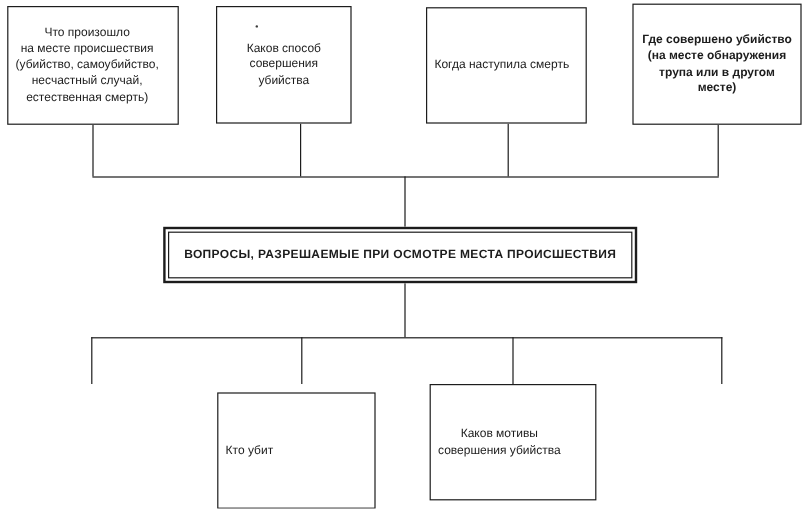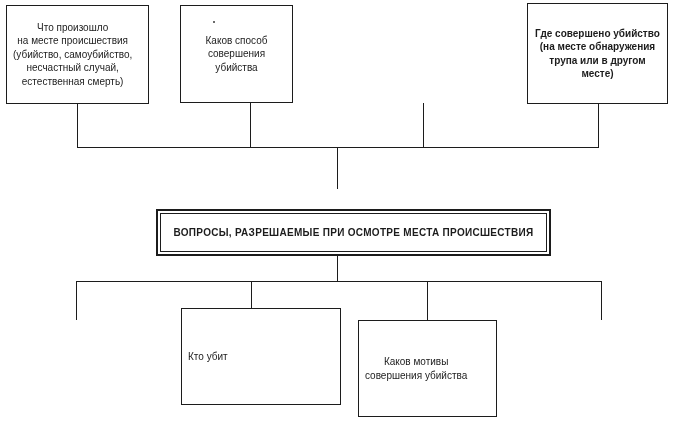--- a/index.html
+++ b/index.html
@@ -39,28 +39,27 @@
   }
   .box .lbl {
     white-space: pre-line;
     font-size: 10px;
     line-height: 13.5px;
     color: var(--text);
   }
   .center-box {
     position: absolute;
     box-sizing: border-box;
-    left: 156px;
+    left: 136px;
     top: 189px;
     width: 395px;
     height: 47px;
     border: 2px solid var(--line);
     background: var(--background);
     padding: 2px;
-    margin-top: 20px;
   }
   .center-inner {
     box-sizing: border-box;
     width: 100%;
     height: 100%;
     border: 1px solid var(--line);
     display: flex;
     align-items: center;
     justify-content: center;
     text-align: center;
@@ -79,21 +78,21 @@
     border-radius: 50%;
     background: #3a3a3a;
   }
   
   .t1 { left: 6px;   top: 5px; width: 143px; height: 99px; }
   .t2 { left: 180px; top: 5px; width: 113px; height: 98px; }
   .t3 { left: 355px; top: 6px; width: 134px; height: 97px; }
   .t4 { left: 527px; top: 3px; width: 141px; height: 101px; font-weight: bold; }
   
   .b1 { left: 13px;  top: 320px; width: 135px; height: 96px; }
-  .b2 { left: 181px; top: 308px; width: 160px; height: 97px; }
+  .b2 { left: 181px; top: 327px; width: 132px; height: 97px; }
   .b3 { left: 358px; top: 320px; width: 139px; height: 97px; }
   .b4 { left: 530px; top: 320px; width: 137px; height: 96px; }
 </style>
 </head>
 <body>
 
 <div class="stage">
 
   <div class="connector v" style="left:77px;  top:104px; height:43px;"></div>
   <div class="connector v" style="left:250px; top:103px; height:44px;"></div>
@@ -113,20 +112,23 @@
     <span class="lbl">Что произошло
 на месте происшествия
 (убийство, самоубийство,
 несчастный случай,
 естественная смерть)</span>
   </div>
   <div class="box t2">
     <span class="lbl">Каков способ
 совершения убийства</span>
   </div>
+  <div class="box t3">
+    <span class="lbl">Когда наступила смерть</span>
+  </div>
   <div class="box t4">
     <span class="lbl">Где совершено убийство
 (на месте обнаружения
 трупа или в другом месте)</span>
   </div>
 
   <div class="speck" style="left:213px; top:21px;"></div>
 
   <div class="center-box">
     <div class="center-inner">

